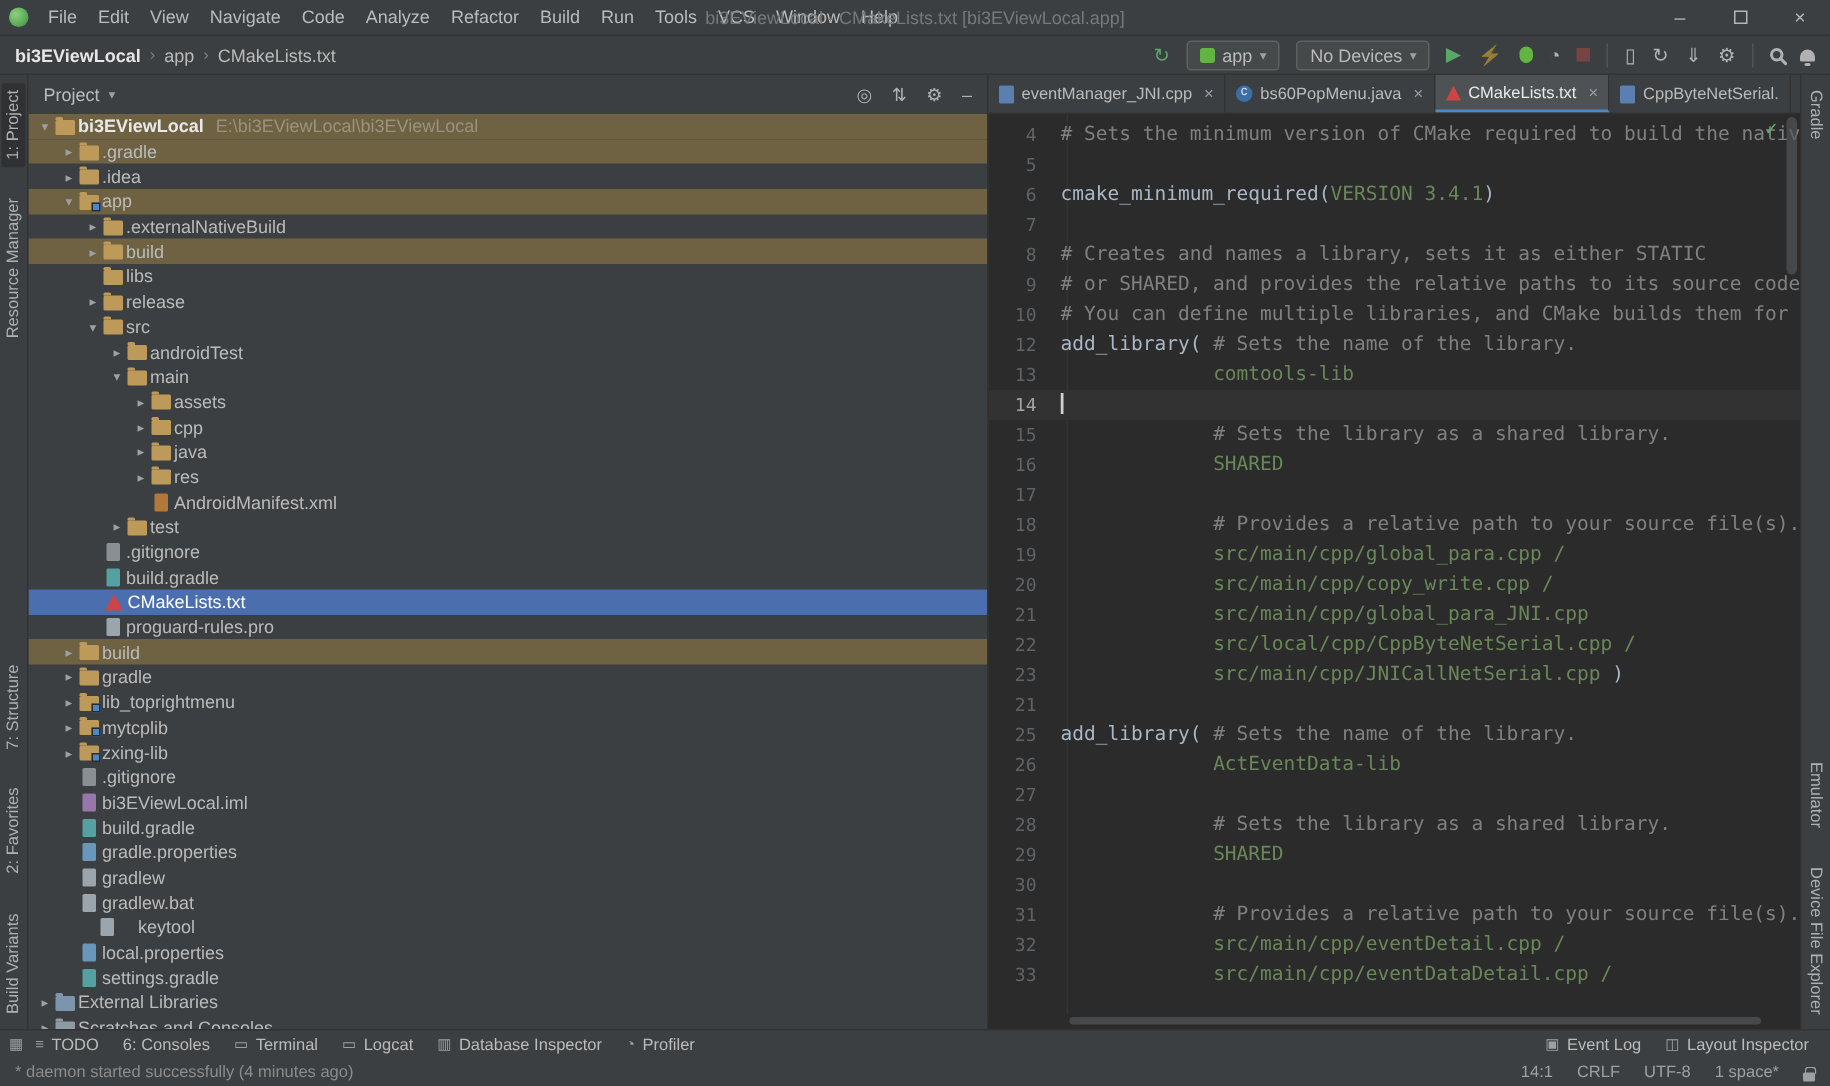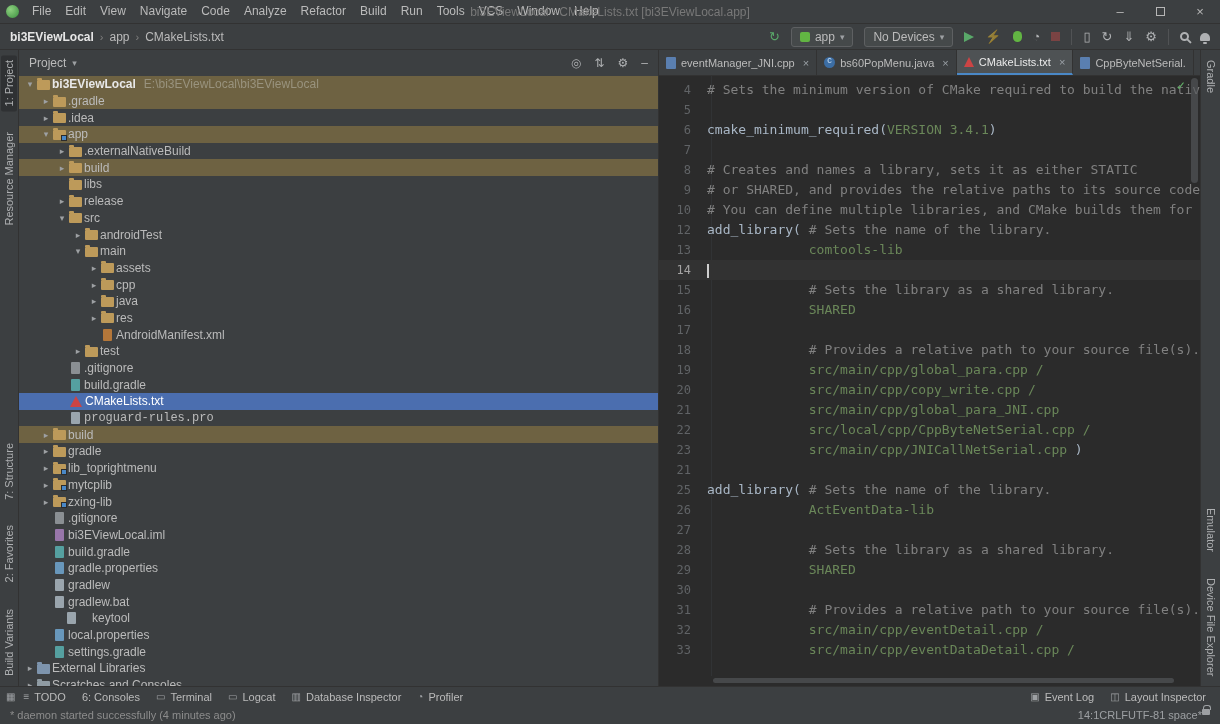--- a/index.html
+++ b/index.html
@@ -126,21 +126,21 @@
   
   .bottom-bar{height:20px;flex:none;display:flex;align-items:center;font-size:11px;padding:0 6px;
               border-top:1px solid var(--border,#323232);background:var(--panel_bg,#3c3f41)}
   .bb-item{display:flex;align-items:center;gap:5px;padding:0 8px;color:#bbbbbb;white-space:nowrap}
   .bb-ic{color:#9da0a3;font-size:10px;line-height:1}
   .bb-right{margin-left:auto;display:flex}
 
   
   .status-bar{height:18px;flex:none;display:flex;align-items:center;font-size:11px;padding:0 10px;
               color:#8c8c8c;background:var(--panel_bg,#3c3f41)}
-  .sb-right{margin-left:auto;display:flex;align-items:flex-start;color:#9da0a3}
+  .sb-right{margin-left:auto;display:flex;align-items:flex-end;gap:16px;color:#9da0a3}
   .ic-lock{width:8px;height:6px;background:#9da0a3;border-radius:1px;position:relative;display:inline-block}
   .ic-lock::before{content:"";position:absolute;top:-4px;left:1px;width:6px;height:4px;
                    border:1.5px solid #9da0a3;border-bottom:none;border-radius:3px 3px 0 0}
 </style>
 </head>
 <body>
 
 <div class="app">
 
   <div class="titlebar">
@@ -330,21 +330,21 @@
           <div class="row" style="padding-left: 36px;">
             <span class="arrow"></span>
             <span class="ic ic-file ic-gradle"></span>
             <span class="lbl">build.gradle</span>
           </div>
           <div class="row sel" style="padding-left: 36px;">
             <span class="arrow"></span>
             <span class="ic ic-cmake"></span>
             <span class="lbl">CMakeLists.txt</span>
           </div>
-          <div class="row" style="padding-left: 36px; font-family: Liberation Mono, monospace;">
+          <div class="row" style="padding-left: 36px;">
             <span class="arrow"></span>
             <span class="ic ic-file"></span>
             <span class="lbl">proguard-rules.pro</span>
           </div>
           <div class="row tan" style="padding-left: 20px;">
             <span class="arrow">▸</span>
             <span class="ic ic-folder"></span>
             <span class="lbl">build</span>
           </div>
           <div class="row" style="padding-left: 20px;">

